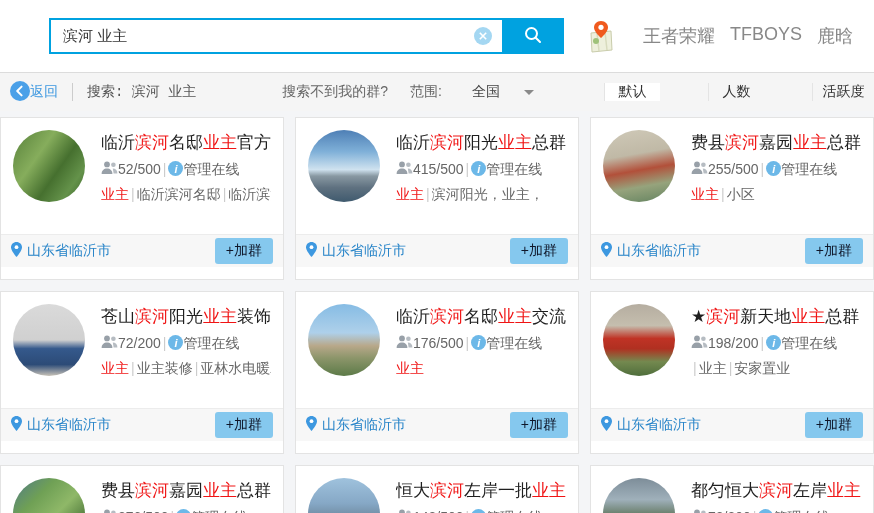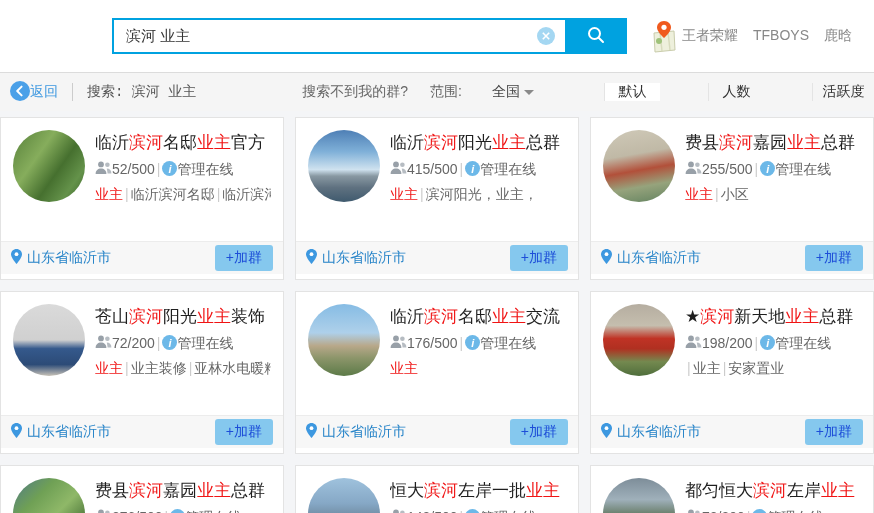--- a/index.html
+++ b/index.html
@@ -1,73 +1,73 @@
 <!DOCTYPE html>
 <html><head>
 <meta charset="utf-8">
 <style>
   * { margin:0; padding:0; box-sizing:border-box; }
   html,body { width:874px; height:513px; overflow:hidden; background:#f4f5f7;
     font-family:"Liberation Sans","DejaVu Sans",sans-serif; }
 
   
-  .header { height:72px; background:#fff; display:flex; align-items:center; padding-left:112px; }
+  .header { height:72px; background:#fff; display:flex; align-items:center; padding-left:49px; }
   .search-wrap { display:flex; height:36px; }
   .search-input { width:453px; height:36px; border:2px solid #00a2e0; border-right:none;
     font-size:15px; color:#333; padding:0 34px 0 12px; outline:none;
     font-family:"Liberation Sans","DejaVu Sans",sans-serif; }
   .clear-btn { position:relative; width:0; }
   .clear-btn svg { position:absolute; right:10px; top:9px; cursor:pointer; }
   .search-btn { width:62px; height:36px; background:#00a2e0; border:none; cursor:pointer;
     display:flex; align-items:center; justify-content:center; }
   .map-icon { margin-left:23px; position:relative; width:28px; height:34px; cursor:pointer; }
-  .hot-links { margin-left:4px; display:flex; gap:15px; font-size:14px; color:#888; }
+  .hot-links { margin-left:28px; display:flex; gap:15px; font-size:18px; color:#888; }
   .hot-links span { cursor:pointer; white-space:nowrap; }
 
   
   .toolbar { height:39px; background:#f5f5f5; border-top:1px solid #dcdcdc;
     display:flex; align-items:stretch; font-size:14px; color:#666; }
   .tb-left { display:flex; align-items:center; padding-left:10px; flex:1; }
   .back-link { display:flex; align-items:center; color:#3d98e0; cursor:pointer; }
   .vdiv { width:1px; height:18px; background:#ccc; margin:0 14px; }
   .summary { color:#555;font-family:Liberation Mono, monospace; }
   .tb-right { display:flex; align-items:center; }
   .help-link { color:#666; cursor:pointer; margin-right:22px; }
   .range-label { margin-right:30px; }
-  .range-select { display:flex; align-items:center; gap:4px; color:#444; cursor:pointer; margin-right:22px; }
+  .range-select { display:flex; align-items:center; gap:24px; color:#444; cursor:pointer; margin-right:22px; }
   .caret { width:0; height:0; border-left:5px solid transparent; border-right:5px solid transparent;
     border-top:5px solid #8a8a8a; }
   .tabs { display:flex; align-items:stretch; }
   .tab { width:56px; display:flex; align-items:center; justify-content:center;
     color:#333; cursor:pointer; border-left:1px solid #e4e4e4;margin-left:48px; }
   .tab:last-child { width:62px; }
   .tab.active { background:#fff; border-left:1px solid #e4e4e4; }
 
   
   .grid { margin-top:6px; display:grid; grid-template-columns:284px 284px 284px;
     grid-auto-rows:163px; gap:11px; }
   .card { background:#fff; border:1px solid #e3e3e3; position:relative; overflow:hidden; }
   .card-body { display:flex; padding:12px; }
   .avatar { width:72px; height:72px; border-radius:50%; flex:none; }
-  .card-text { margin-left:10px; min-width:0; }
+  .card-text { margin-left:16px; min-width:0; }
   .title { font-size:17px; color:#1f1f1f; line-height:25px; white-space:nowrap; overflow:hidden; }
   .title .hl { color:#f01414; }
   .stats { margin-top:6px; display:flex; align-items:flex-start; font-size:14px;
     color:#666; white-space:nowrap; }
   .pipe { color:#ccc; padding:0 2px; }
   .tags { margin-top:7px; font-size:14px; color:#666; white-space:nowrap; overflow:hidden; }
   .tag.red { color:#f01414; }
   .info-i { width:15px; height:15px; border-radius:50%; background:#6cb8e8; color:#fff;
     font-size:11px; font-style:italic; font-weight:bold; display:inline-flex;
     align-items:center; justify-content:center; flex:none; }
-  .card-footer { position:absolute; left:0; right:0; bottom:5px; height:33px; background:#f7f7f7;
+  .card-footer { position:absolute; left:0; right:0; bottom:12px; height:33px; background:#f7f7f7;
     border-top:1px solid #ececec; display:flex; align-items:center;
     justify-content:space-between; padding:0 10px; }
   .loc { display:flex; align-items:center; gap:5px; font-size:14px; color:#2583c8; cursor:pointer; }
-  .join-btn { background:#85c8ee; color:#1d4ed8; border:none; border-radius:3px; font-size:14px;
+  .join-btn { background:#85c8ee; color:#0f172a; border:none; border-radius:3px; font-size:14px;
     padding:4px 11px; cursor:pointer; font-family:"Liberation Sans","DejaVu Sans",sans-serif; }
 
   
   .av-estate-green { background:linear-gradient(125deg,#57803a,#86ad5c 35%,#46702f 60%,#64924a 80%,#3c6429); }
   .av-sky-logo { background:linear-gradient(180deg,#4e7fb5 0%,#7fb0d8 30%,#cfe2ef 55%,#8898a2 64%,#5f7180 80%,#3f5a6e 100%); }
   .av-model-homes { background:linear-gradient(170deg,#cfc9b8 0%,#c0b9a6 35%,#b2503a 55%,#96a37c 75%,#62825f 100%); }
   .av-interior { background:linear-gradient(180deg,#dadada 0%,#d0d0d0 50%,#35598c 62%,#2c4b77 84%,#c9c3b8 100%); }
   .av-towers-sky { background:linear-gradient(180deg,#86bce4 0%,#aed0ea 40%,#b8a88a 58%,#8c956a 75%,#5c7a48 100%); }
   .av-xintiandi { background:linear-gradient(180deg,#b5ada0 0%,#c5beae 30%,#c03325 48%,#b03021 62%,#74894f 80%,#4f6e3c 100%); }
   .av-estate-green2 { background:linear-gradient(135deg,#4f7a8a,#6fa055 30%,#8fb868 55%,#4a7438 80%,#33602c); }

